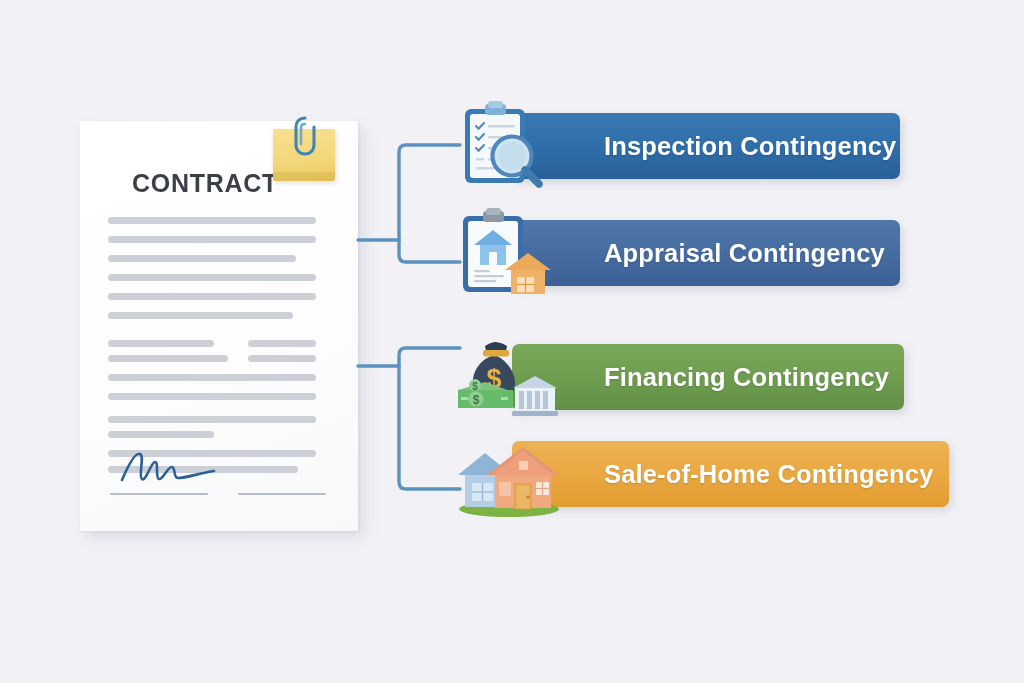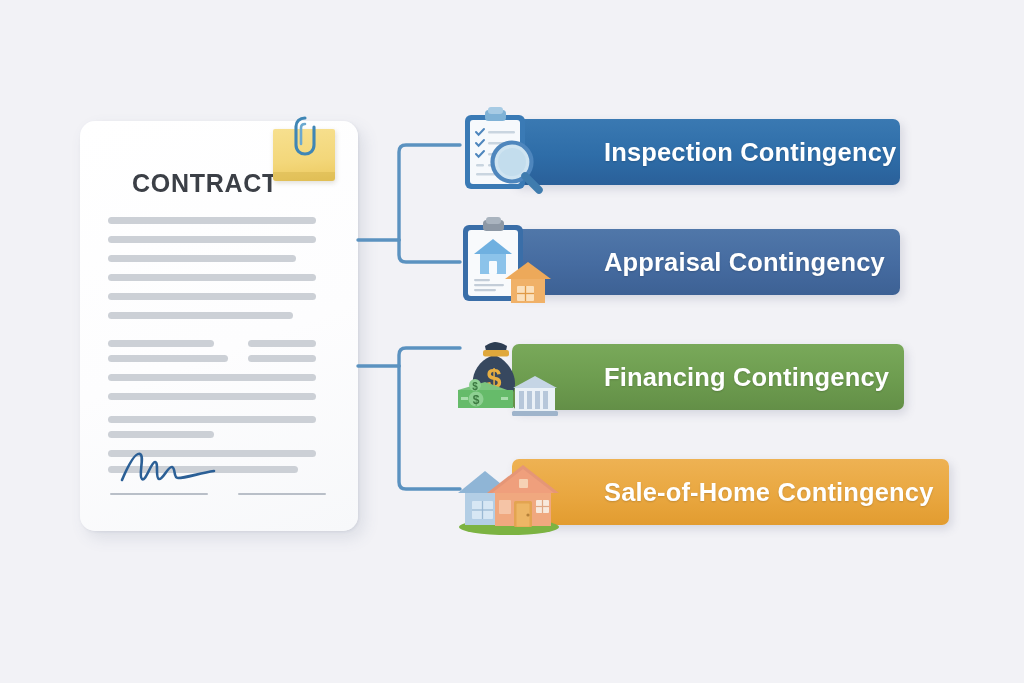--- a/index.html
+++ b/index.html
@@ -23,21 +23,21 @@
   }
 
   
   #contract-doc {
     position: absolute;
     left: 80px;
     top: 121px;
     width: 278px;
     height: 410px;
     background: linear-gradient(160deg, #ffffff 0%, #fdfdfe 55%, #f7f8fa 100%);
-    border-radius: 15px;
+    border-radius: 1px;
     box-shadow: 6px 7px 16px rgba(80, 90, 120, 0.13),
                 1px 1px 3px rgba(80, 90, 120, 0.10);
   }
   #contract-title {
     position: absolute;
     left: 52px;
     top: 48px;
     font-size: 25px;
     font-weight: bold;
     letter-spacing: 0.7px;
@@ -192,21 +192,21 @@
       <path d="M358 366 H399"></path>
 
       <path d="M399 240 V152 Q399 145 406 145 H460"></path>
       <path d="M399 240 V255 Q399 262 406 262 H460"></path>
 
       <path d="M399 366 V355 Q399 348 406 348 H460"></path>
       <path d="M399 366 V482 Q399 489 406 489 H460"></path>
     </g>
   </svg>
 
-  <div class="row" style="top:103px;">
+  <div class="row" style="top:97px;">
     <div class="bar" style="width:388px; background:linear-gradient(180deg,#3a79b2 0%,#2e6da8 55%,#2a6099 100%);">
       <span class="bar-label">Inspection Contingency</span>
     </div>
     <svg class="row-icon" viewBox="0 0 112 92">
 
       <rect x="10" y="10" width="60" height="74" rx="6" fill="#3a7ab5"></rect>
       <rect x="15" y="15" width="50" height="64" rx="3" fill="#f6f9fc"></rect>
 
       <rect x="30" y="5" width="21" height="11" rx="3.5" fill="#7fb2d6"></rect>
       <rect x="33" y="2" width="15" height="7" rx="3" fill="#a7cbe4"></rect>
@@ -224,21 +224,21 @@
         <rect x="33" y="59" width="27" height="2.6" rx="1.3"></rect>
         <rect x="21" y="68" width="22" height="2.6" rx="1.3"></rect>
       </g>
 
       <circle cx="57" cy="57" r="19.5" fill="#cfe4f1" stroke="#4e86bd" stroke-width="4.2"></circle>
       <circle cx="57" cy="57" r="14" fill="#bedaeb" opacity="0.7"></circle>
       <path d="M70 71 L84 85" stroke="#3f7cae" stroke-width="7.5" stroke-linecap="round"></path>
     </svg>
   </div>
 
-  <div class="row" style="top:213px;">
+  <div class="row" style="top:204px;">
     <div class="bar" style="width:388px; background:linear-gradient(180deg,#5077a9 0%,#456ba0 55%,#3d6194 100%);">
       <span class="bar-label">Appraisal Contingency</span>
     </div>
     <svg class="row-icon" viewBox="0 0 112 92">
 
       <rect x="8" y="10" width="60" height="76" rx="6" fill="#3a6ea8"></rect>
       <rect x="13" y="15" width="50" height="66" rx="3" fill="#f8fafc"></rect>
       <rect x="28" y="5" width="21" height="11" rx="3.5" fill="#8d98a5"></rect>
       <rect x="31" y="2" width="15" height="7" rx="3" fill="#aab4bf"></rect>
 
@@ -287,21 +287,21 @@
       <g fill="#b6c7da">
         <rect x="64" y="61" width="5" height="18"></rect>
         <rect x="72" y="61" width="5" height="18"></rect>
         <rect x="80" y="61" width="5" height="18"></rect>
         <rect x="88" y="61" width="5" height="18"></rect>
       </g>
       <rect x="57" y="81" width="46" height="5" rx="1.5" fill="#9fb4cb"></rect>
     </svg>
   </div>
 
-  <div class="row" style="top:443px;">
+  <div class="row" style="top:425px;">
     <div class="bar" style="width:437px; background:linear-gradient(180deg,#eeb253 0%,#e9a740 55%,#e29c30 100%);">
       <span class="bar-label">Sale-of-Home Contingency</span>
     </div>
     <svg class="row-icon" viewBox="0 0 112 92">
 
       <ellipse cx="54" cy="82" rx="50" ry="8" fill="#7cb342"></ellipse>
 
       <path d="M30 26 L57 48 H3 Z" fill="#8fb5d6"></path>
       <rect x="10" y="48" width="40" height="32" fill="#b3cee5"></rect>
       <rect x="17" y="56" width="21" height="18" rx="1" fill="#d7e7f4"></rect>

